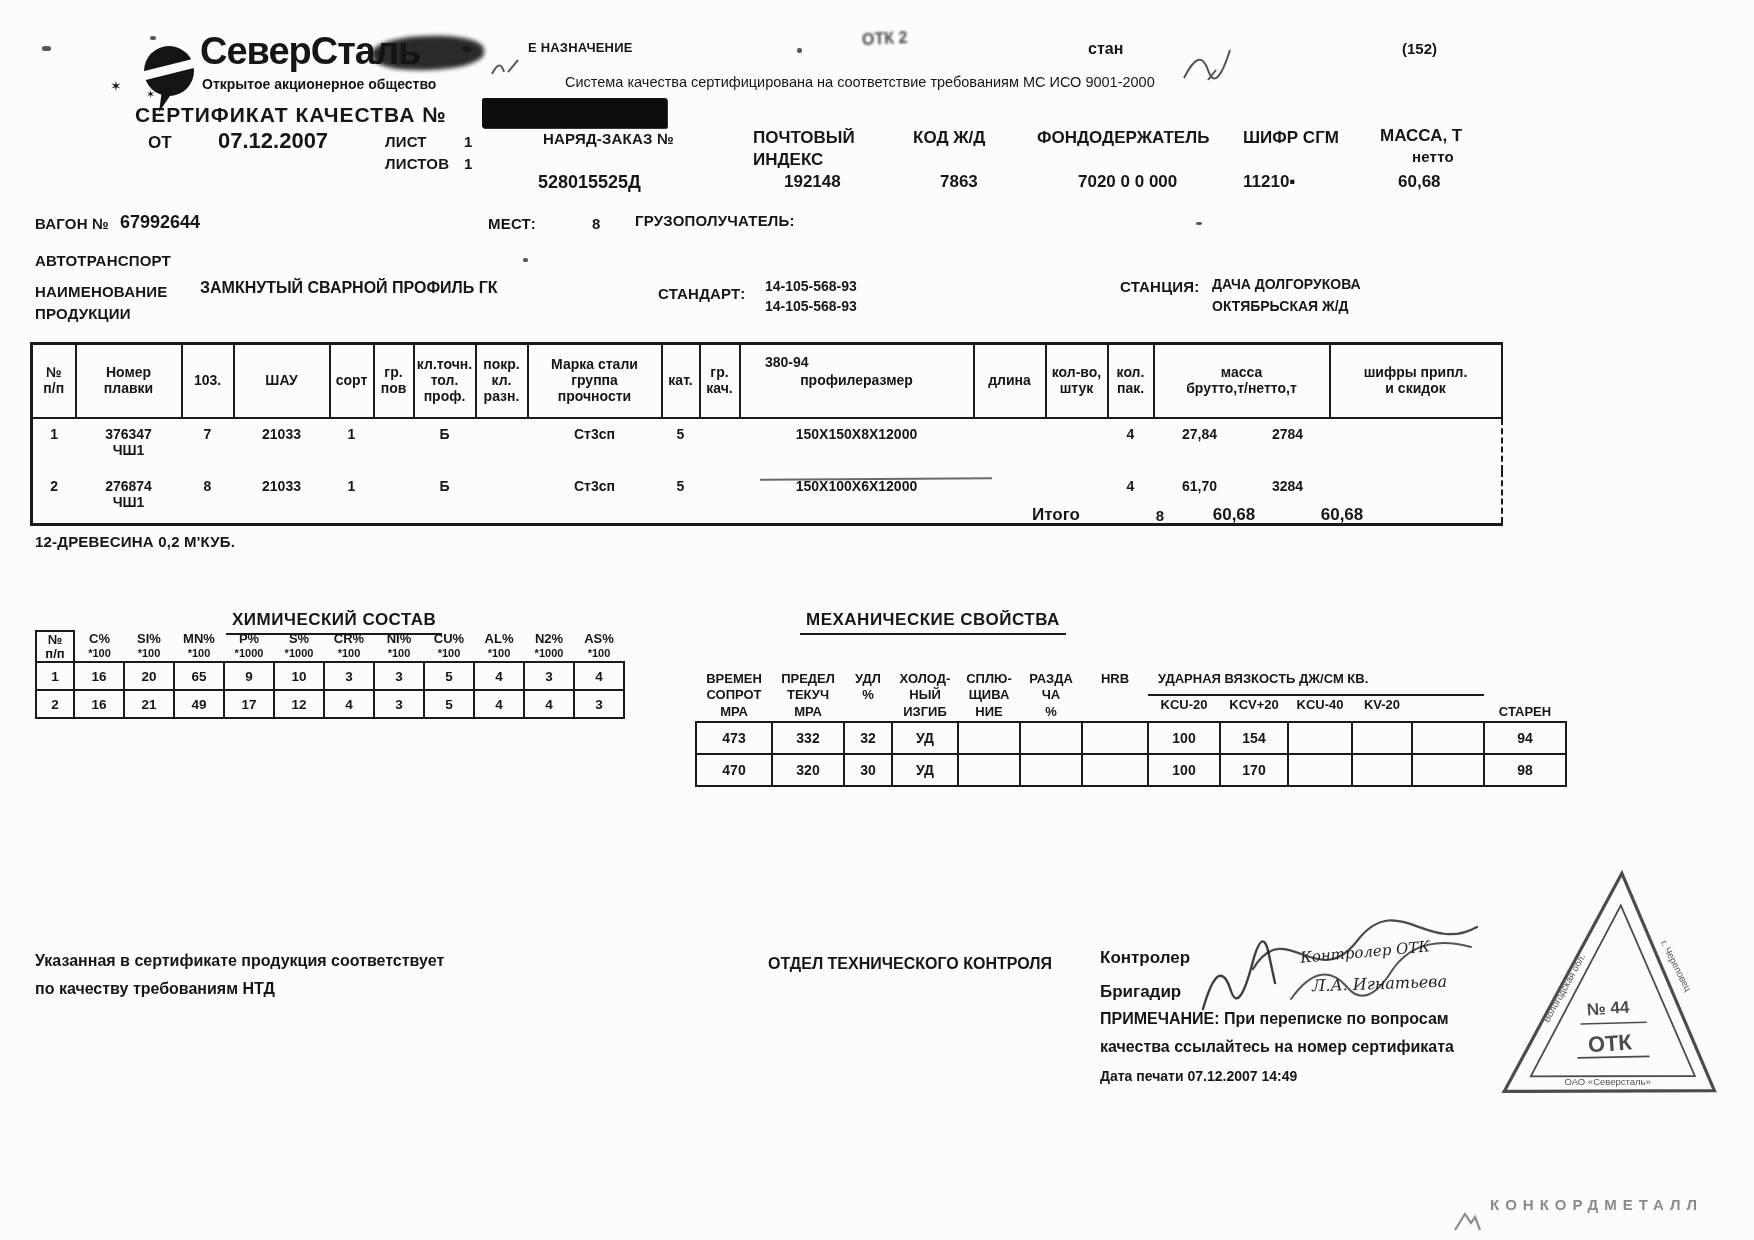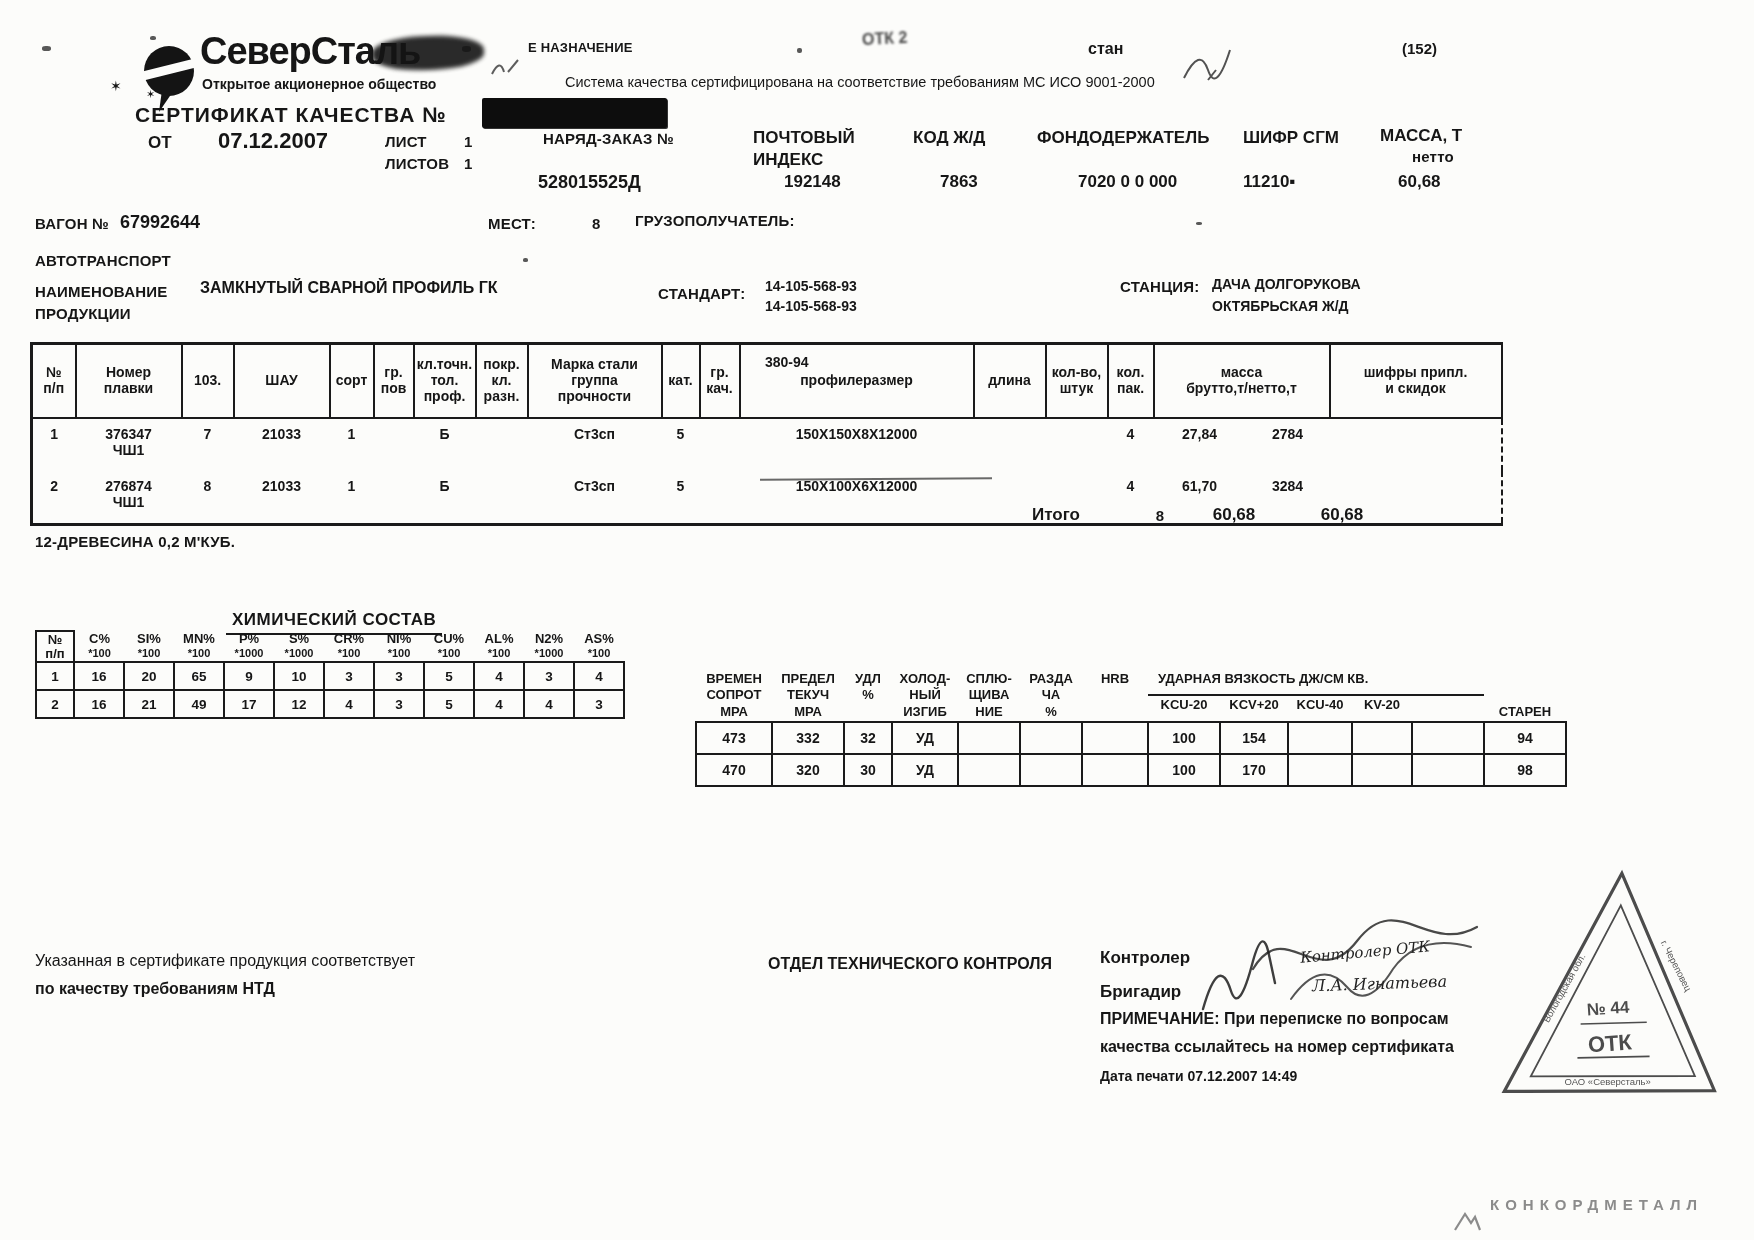--- a/index.html
+++ b/index.html
@@ -318,20 +318,23 @@
           <td>4</td>
           <td>3</td>
           <td>5</td>
           <td>4</td>
           <td>4</td>
           <td>3</td>
         </tr>
       </tbody>
   </table>
 
+  <div class="abs" style="left:800px;top:592px;">
+    <span class="title-underline">МЕХАНИЧЕСКИЕ СВОЙСТВА</span>
+  </div>
   <table class="mech-table">
     <colgroup>
       <col style="width:76px">
         <col style="width:72px">
         <col style="width:48px">
         <col style="width:66px">
       <col style="width:62px">
         <col style="width:62px">
         <col style="width:66px">
         <col style="width:72px">
@@ -399,21 +402,21 @@
           <td>100</td>
           <td>170</td>
           <td></td>
           <td></td>
           <td></td>
           <td>98</td>
         </tr>
       </tbody>
   </table>
 
-  <div class="abs" style="left:35px;top:952px;font-size:16px;font-weight:normal;">Указанная в сертификате продукция соответствует</div>
+  <div class="abs" style="left:35px;top:952px;font-size:16px;font-weight:bold;">Указанная в сертификате продукция соответствует</div>
   <div class="abs" style="left:35px;top:980px;font-size:16px;font-weight:bold;">по качеству требованиям НТД</div>
 
   <div class="abs" style="left:768px;top:955px;font-size:16px;font-weight:bold;">ОТДЕЛ ТЕХНИЧЕСКОГО КОНТРОЛЯ</div>
   <div class="abs val" style="left:1100px;top:948px;">Контролер</div>
   <div class="abs val" style="left:1100px;top:982px;">Бригадир</div>
 
   <div class="abs" style="left:1195px;top:893px;">
     <svg width="290" height="125" viewBox="0 0 290 125">
       <path d="M8,98 q16,-56 28,-18 q8,24 22,-30 q10,-36 16,-6 l6,28" stroke="#1c1c1c" stroke-width="2.4" fill="none" opacity=".85" stroke-linecap="round"></path>
       <path d="M58,58 C90,4 122,82 162,30 S232,44 282,16" stroke="#1c1c1c" stroke-width="2.2" fill="none" opacity=".8" stroke-linecap="round"></path>

